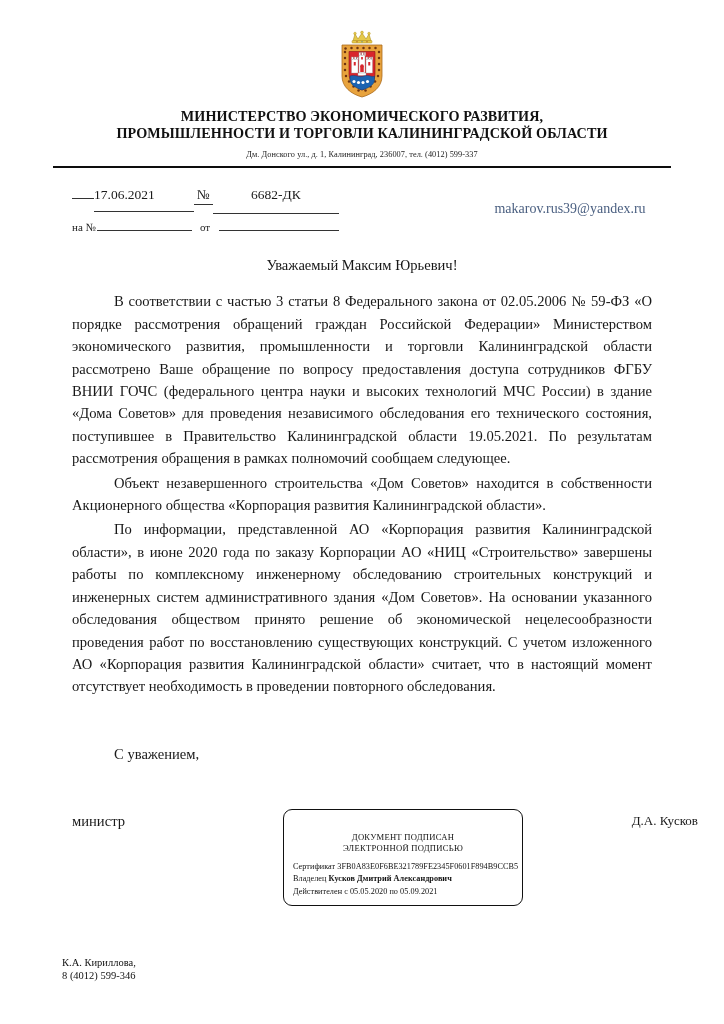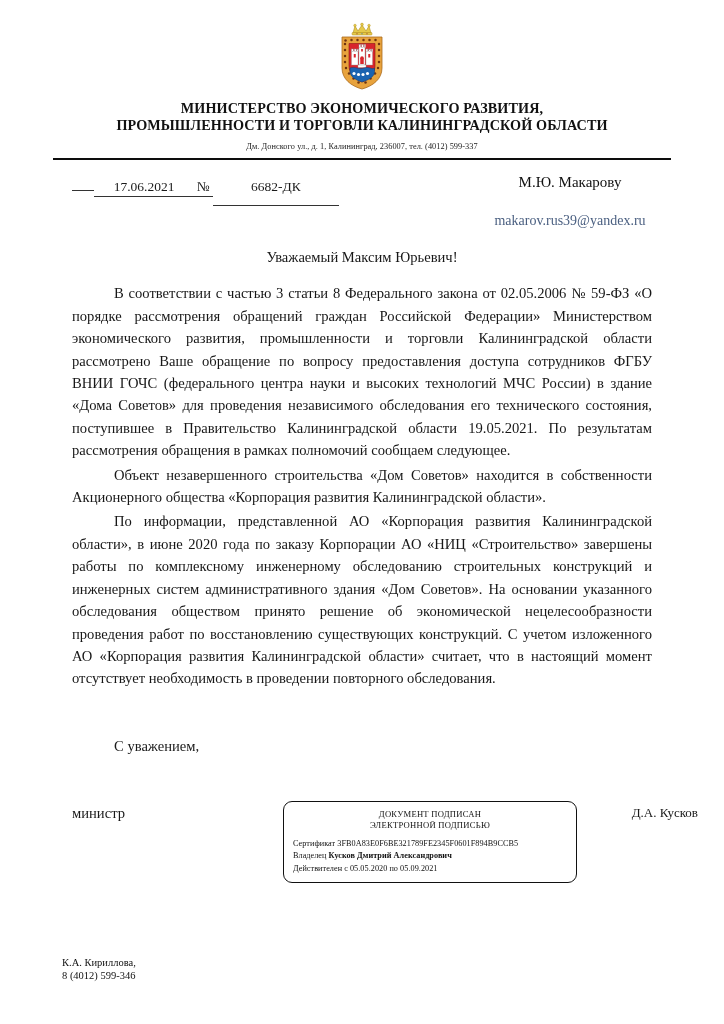--- a/index.html
+++ b/index.html
@@ -17,21 +17,21 @@
     width: 724px;
     height: 1024px;
     background: #ffffff;
     overflow: hidden;
     margin: 0 auto;
     box-sizing: border-box;
   }
 
   
   .letterhead {
-    padding-top: 22px;
+    padding-top: 30px;
     text-align: center;
   }
   .emblem-wrap {
     display: flex;
     justify-content: center;
     align-items: flex-start;
     height: 72px;
   }
   .emblem {
     display: block;
@@ -82,23 +82,23 @@
   }
   .blank-pre {
     display: inline-block;
     width: 22px;
     border-bottom: 1px solid #333;
     height: 14px;
   }
   .req-date {
     display: inline-block;
     min-width: 100px;
-    text-align: center;
-    border-bottom: 1px solid #333;
-    padding-bottom: 1px;
+    text-align: left;
+    border-bottom: 1px solid #333;
+    padding-bottom: 8px;
   }
   .req-no-sym {
     display: inline-block;
     padding: 0 3px 1px 3px;
     border-bottom: 1px solid #333;
   }
   .req-number {
     display: inline-block;
     min-width: 126px;
     text-align: center;
@@ -190,25 +190,25 @@
     right: 26px;
     top: 4px;
     font-size: 13px;
   }
 
   
   .esign {
     position: absolute;
     left: 283px;
     top: 0px;
-    width: 294px;
+    width: 240px;
     box-sizing: border-box;
     border: 1.7px solid #111;
     border-radius: 9px;
-    padding: 7px 9px 7px 9px;
+    padding: 22px 9px 7px 9px;
     background: #ffffff;
   }
   .esign-title {
     text-align: center;
     font-size: 8.6px;
     line-height: 11.4px;
     letter-spacing: 0.25px;
     color: #111;
   }
   .esign-title .t2 { display: block; }
@@ -336,24 +336,29 @@
 
   <div class="requisites">
 
     <div class="req-left">
       <div class="req-line-1">
         <span class="blank-pre"></span>
         <span class="req-date">17.06.2021</span>
         <span class="req-no-sym">№</span>
         <span class="req-number">6682-ДК</span>
       </div>
+      <div class="req-line-2">
+        <span class="lbl">на №</span>
+        <span class="underline-fill-1"></span>
+        <span class="lbl">от</span>
+        <span class="underline-fill-2"></span>
+      </div>
     </div>
 
     <div class="req-right">
-      <div class="addressee">М.Ю. Макарову</div>
       <div class="addressee-email">makarov.rus39@yandex.ru</div>
     </div>
   </div>
 
   <div class="letter-body">
     <div class="greeting">Уважаемый Максим Юрьевич!</div>
     <p class="para">В соответствии с частью 3 статьи 8 Федерального закона от 02.05.2006 № 59-ФЗ «О порядке рассмотрения обращений граждан Российской Федерации» Министерством экономического развития, промышленности и торговли Калининградской области рассмотрено Ваше обращение по вопросу предоставления доступа сотрудников ФГБУ ВНИИ ГОЧС (федерального центра науки и высоких технологий МЧС России) в здание «Дома Советов» для проведения независимого обследования его технического состояния, поступившее в Правительство Калининградской области 19.05.2021. По результатам рассмотрения обращения в рамках полномочий сообщаем следующее.</p>
     <p class="para">Объект незавершенного строительства «Дом Советов» находится в собственности Акционерного общества «Корпорация развития Калининградской области».</p>
     <p class="para">По информации, представленной АО «Корпорация развития Калининградской области», в июне 2020 года по заказу Корпорации АО «НИЦ «Строительство» завершены работы по комплексному инженерному обследованию строительных конструкций и инженерных систем административного здания «Дом Советов». На основании указанного обследования обществом принято решение об экономической нецелесообразности проведения работ по восстановлению существующих конструкций. С учетом изложенного АО «Корпорация развития Калининградской области» считает, что в настоящий момент отсутствует необходимость в проведении повторного обследования.</p>
   </div>

